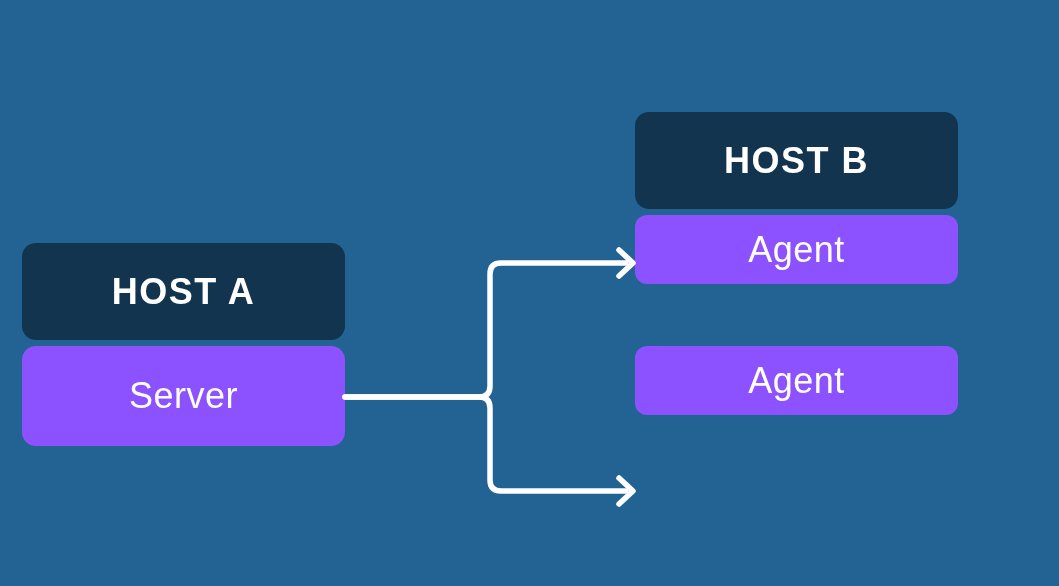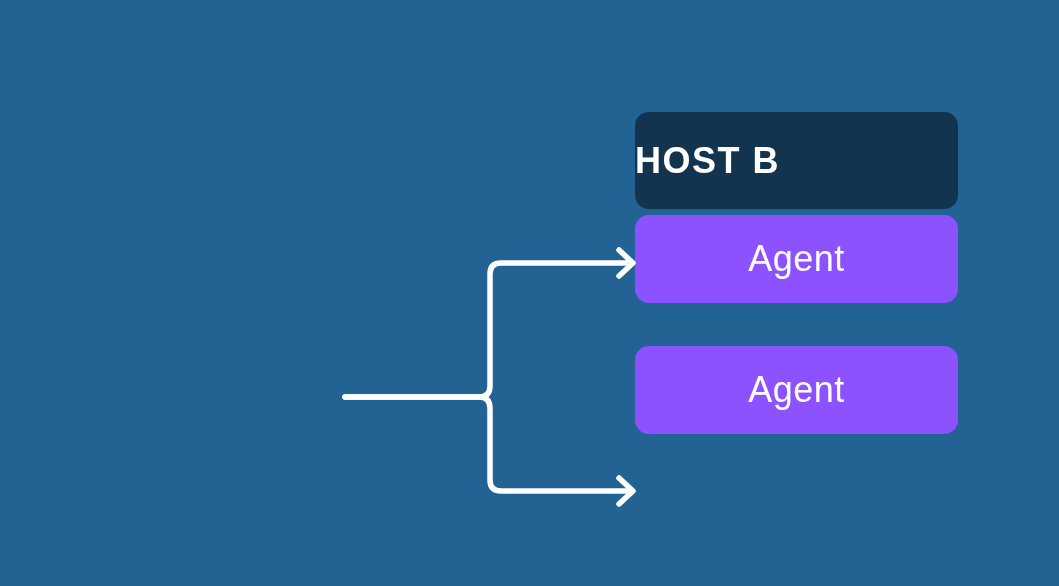--- a/index.html
+++ b/index.html
@@ -22,20 +22,21 @@
   .host-a { left: 22px;  top: 243px; width: 323px; }
   .host-b { left: 635px; top: 112px; width: 323px; }
   .host-c { left: 635px; top: 340px; width: 323px; }
 
   .host-title-box {
     height: 97px;
     border-radius: 14px;
     background: var(--host-box, #12344e);
     display: flex;
     align-items: center;
+    justify-content: center;
   }
   .host-title-box span {
     color: var(--text, #ffffff);
     font-size: 36px;
     font-weight: bold;
     letter-spacing: 1.5px;
   }
   .component-box {
     margin-top: 6px;
     height: 100px;
@@ -44,41 +45,49 @@
     display: flex;
     align-items: center;
     justify-content: center;
   }
   .component-box span {
     color: var(--text, #ffffff);
     font-size: 36px;
     font-weight: normal;
     letter-spacing: 0.5px;
   }
-  .host-b .component-box, .host-c .component-box { height: 88px; }
+  .host-b .component-box, .host-c .component-box { height: 69px; border-radius: 12px; }
 
   .connectors {
     position: absolute;
     left: 0;
     top: 0;
     pointer-events: none;
   }
   .connectors path {
     fill: none;
     stroke: var(--connector, #ffffff);
     stroke-width: 5.5;
     stroke-linecap: round;
     stroke-linejoin: round;
   }
 </style>
 </head>
 <body>
 
 <div class="canvas">
 
+  <div class="host-group host-a">
+    <div class="host-title-box">
+      <span>HOST A</span>
+    </div>
+    <div class="component-box">
+      <span>Server</span>
+    </div>
+  </div>
 
   <div class="host-group host-b">
     <div class="host-title-box">
       <span>HOST B</span>
     </div>
     <div class="component-box">
       <span>Agent</span>
     </div>
   </div>
 

